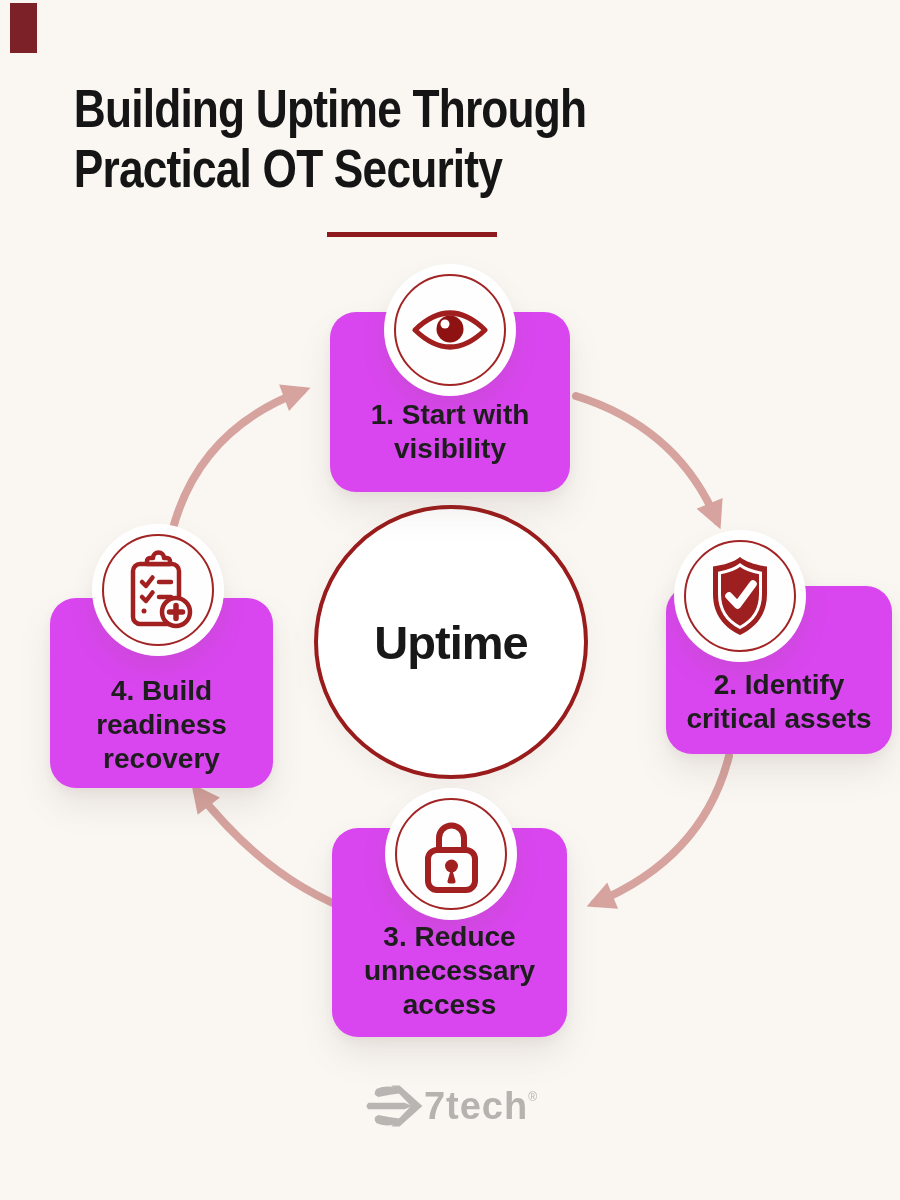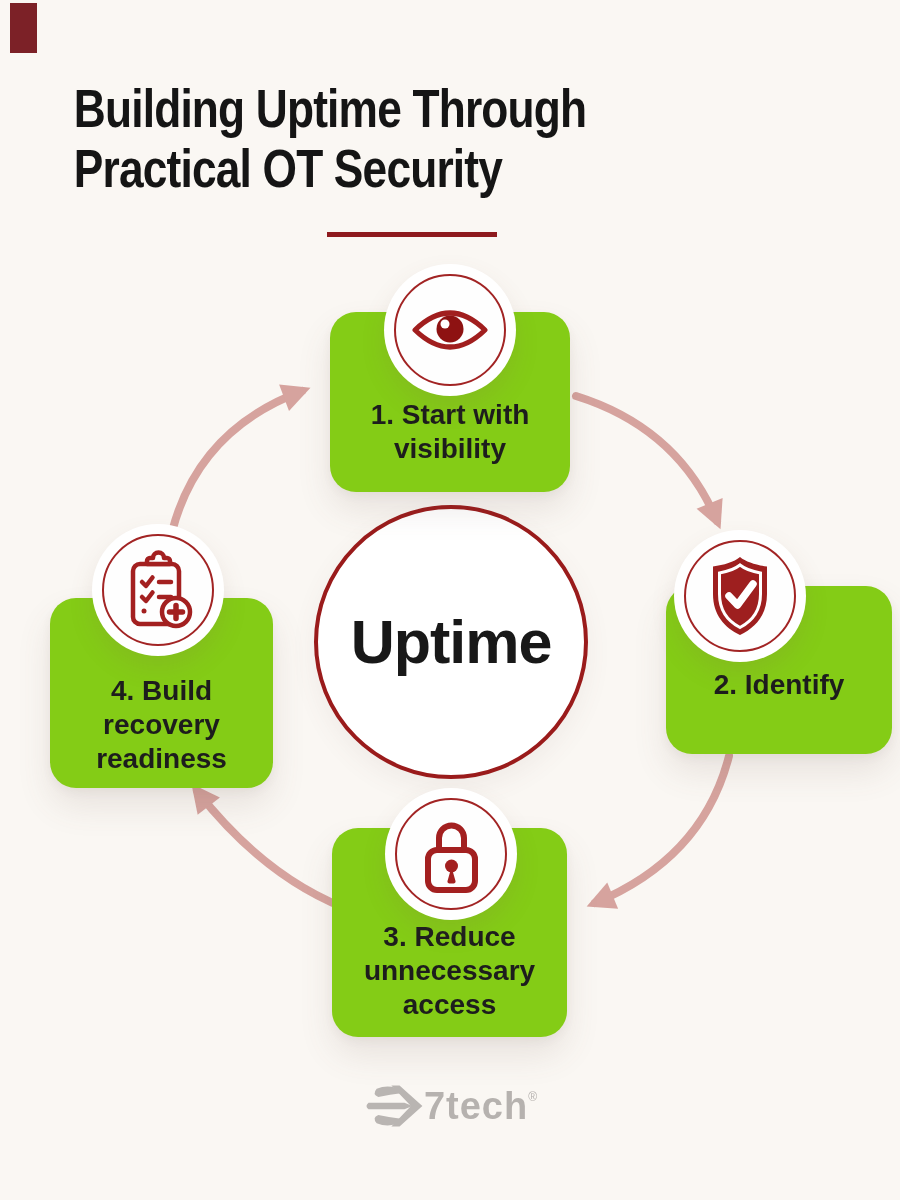--- a/index.html
+++ b/index.html
@@ -45,25 +45,25 @@
   svg.arrows{position:absolute;left:0;top:0;width:900px;height:1200px;pointer-events:none;}
   .arc{fill:none;stroke:var(--arrow);stroke-width:8;stroke-linecap:round;}
 
   
   .center-circle{
     position:absolute;left:314px;top:505px;width:274px;height:274px;
     background:#ffffff;border:4px solid #9a1b1b;border-radius:50%;
     display:flex;align-items:center;justify-content:center;
     box-shadow:0 10px 26px rgba(120,90,80,.07);
   }
-  .center-label{font-size:61px;font-weight:700;color:#181818;letter-spacing:-1px;}
+  .center-label{font-size:47px;font-weight:700;color:#181818;letter-spacing:-1px;}
 
   
   .card{
-    position:absolute;background:#84cc16;border-radius:26px;
+    position:absolute;background:#d946ef;border-radius:26px;
     box-shadow:0 18px 34px rgba(110,85,75,.12),0 4px 10px rgba(110,85,75,.06);
   }
   .card-label{
     position:absolute;left:0;right:0;text-align:center;
     color:var(--card-text);font-weight:700;font-size:28px;line-height:34px;
   }
   .card1{left:330px;top:312px;width:240px;height:180px;}
   .card1 .card-label{top:86px;}
   .card2{left:627px;top:586px;width:226px;height:168px;margin-left:39px;}
   .card2 .card-label{top:82px;}
@@ -140,20 +140,21 @@
         <path d="M5 27 Q40 -7 75 27 Q40 61 5 27 Z" fill="none" stroke="#a11e1e" stroke-width="5" stroke-linejoin="round"></path>
         <circle cx="40" cy="26" r="13.5" fill="#8e1212"></circle>
         <circle cx="35" cy="21" r="4.5" fill="#ffffff"></circle>
       </svg>
     </div>
   </div>
 
   <div class="card card2">
     <div class="card-label">
       <div>2. Identify</div>
+      <div>critical assets</div>
     </div>
   </div>
   <div class="halo halo2">
     <div class="ring">
       <svg width="74" height="84" viewBox="0 0 72 84">
         <path d="M36 3 C42 8 52 11 63 12.5 V40 C63 61 51.5 73.5 36 81 C20.5 73.5 9 61 9 40 V12.5 C20 11 30 8 36 3 Z" fill="#9e1f1f"></path>
         <path d="M36 11 C41 15 48 17.5 56.5 19 V40 C56.5 57 47.5 67.5 36 73.5 C24.5 67.5 15.5 57 15.5 40 V19 C24 17.5 31 15 36 11 Z" fill="none" stroke="#ffffff" stroke-width="3"></path>
         <path d="M25 42 L33.5 51 L49 30" fill="none" stroke="#ffffff" stroke-width="7.5" stroke-linecap="round" stroke-linejoin="round"></path>
       </svg>
     </div>
@@ -173,22 +174,22 @@
         <rect x="10" y="36" width="47" height="40" rx="9" fill="none" stroke="#a32020" stroke-width="6"></rect>
         <circle cx="33.5" cy="52" r="6.5" fill="#a32020"></circle>
         <path d="M33.5 53 L29.5 67 a2 2 0 0 0 2 2.5 h4 a2 2 0 0 0 2 -2.5 Z" fill="#a32020"></path>
       </svg>
     </div>
   </div>
 
   <div class="card card4">
     <div class="card-label">
       <div>4. Build</div>
+      <div>readiness</div>
       <div>recovery</div>
-      <div>readiness</div>
     </div>
   </div>
   <div class="halo halo4">
     <div class="ring">
       <svg width="78" height="80" viewBox="0 0 78 80">
         <rect x="14" y="14" width="46" height="60" rx="7" fill="none" stroke="#a32020" stroke-width="4.5"></rect>
         <path d="M28 14 v-3 a3 3 0 0 1 3 -3 h3 a5.5 5.5 0 0 1 11 0 h3 a3 3 0 0 1 3 3 v3 z" fill="#fefefe" stroke="#a32020" stroke-width="4.5" stroke-linejoin="round"></path>
         <path d="M23 32 L27 36 L33.5 27.5" fill="none" stroke="#a32020" stroke-width="4.5" stroke-linecap="round" stroke-linejoin="round"></path>
         <line x1="40" y1="32" x2="52" y2="32" stroke="#a32020" stroke-width="4.5" stroke-linecap="round"></line>
         <path d="M23 47 L27 51 L33.5 42.5" fill="none" stroke="#a32020" stroke-width="4.5" stroke-linecap="round" stroke-linejoin="round"></path>

